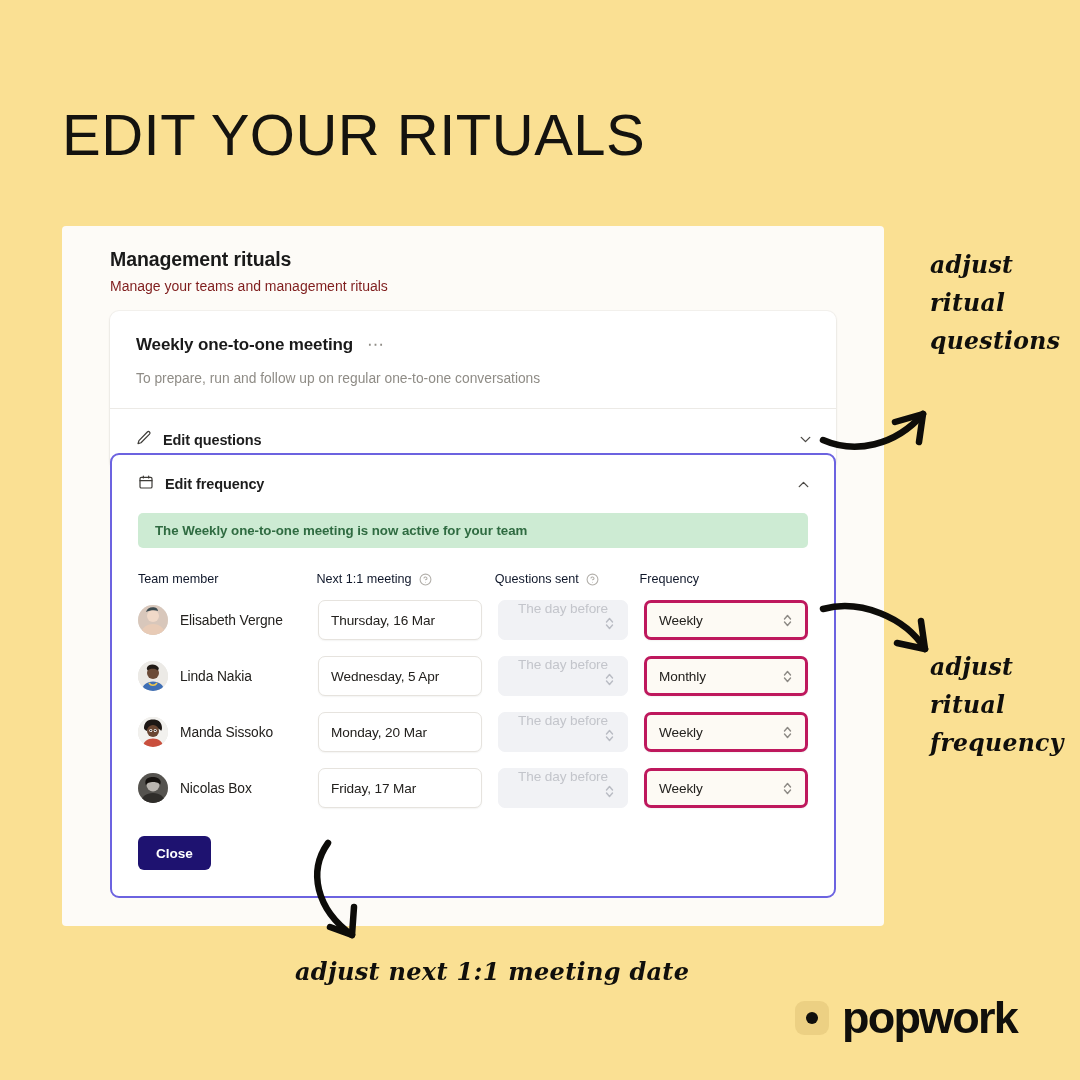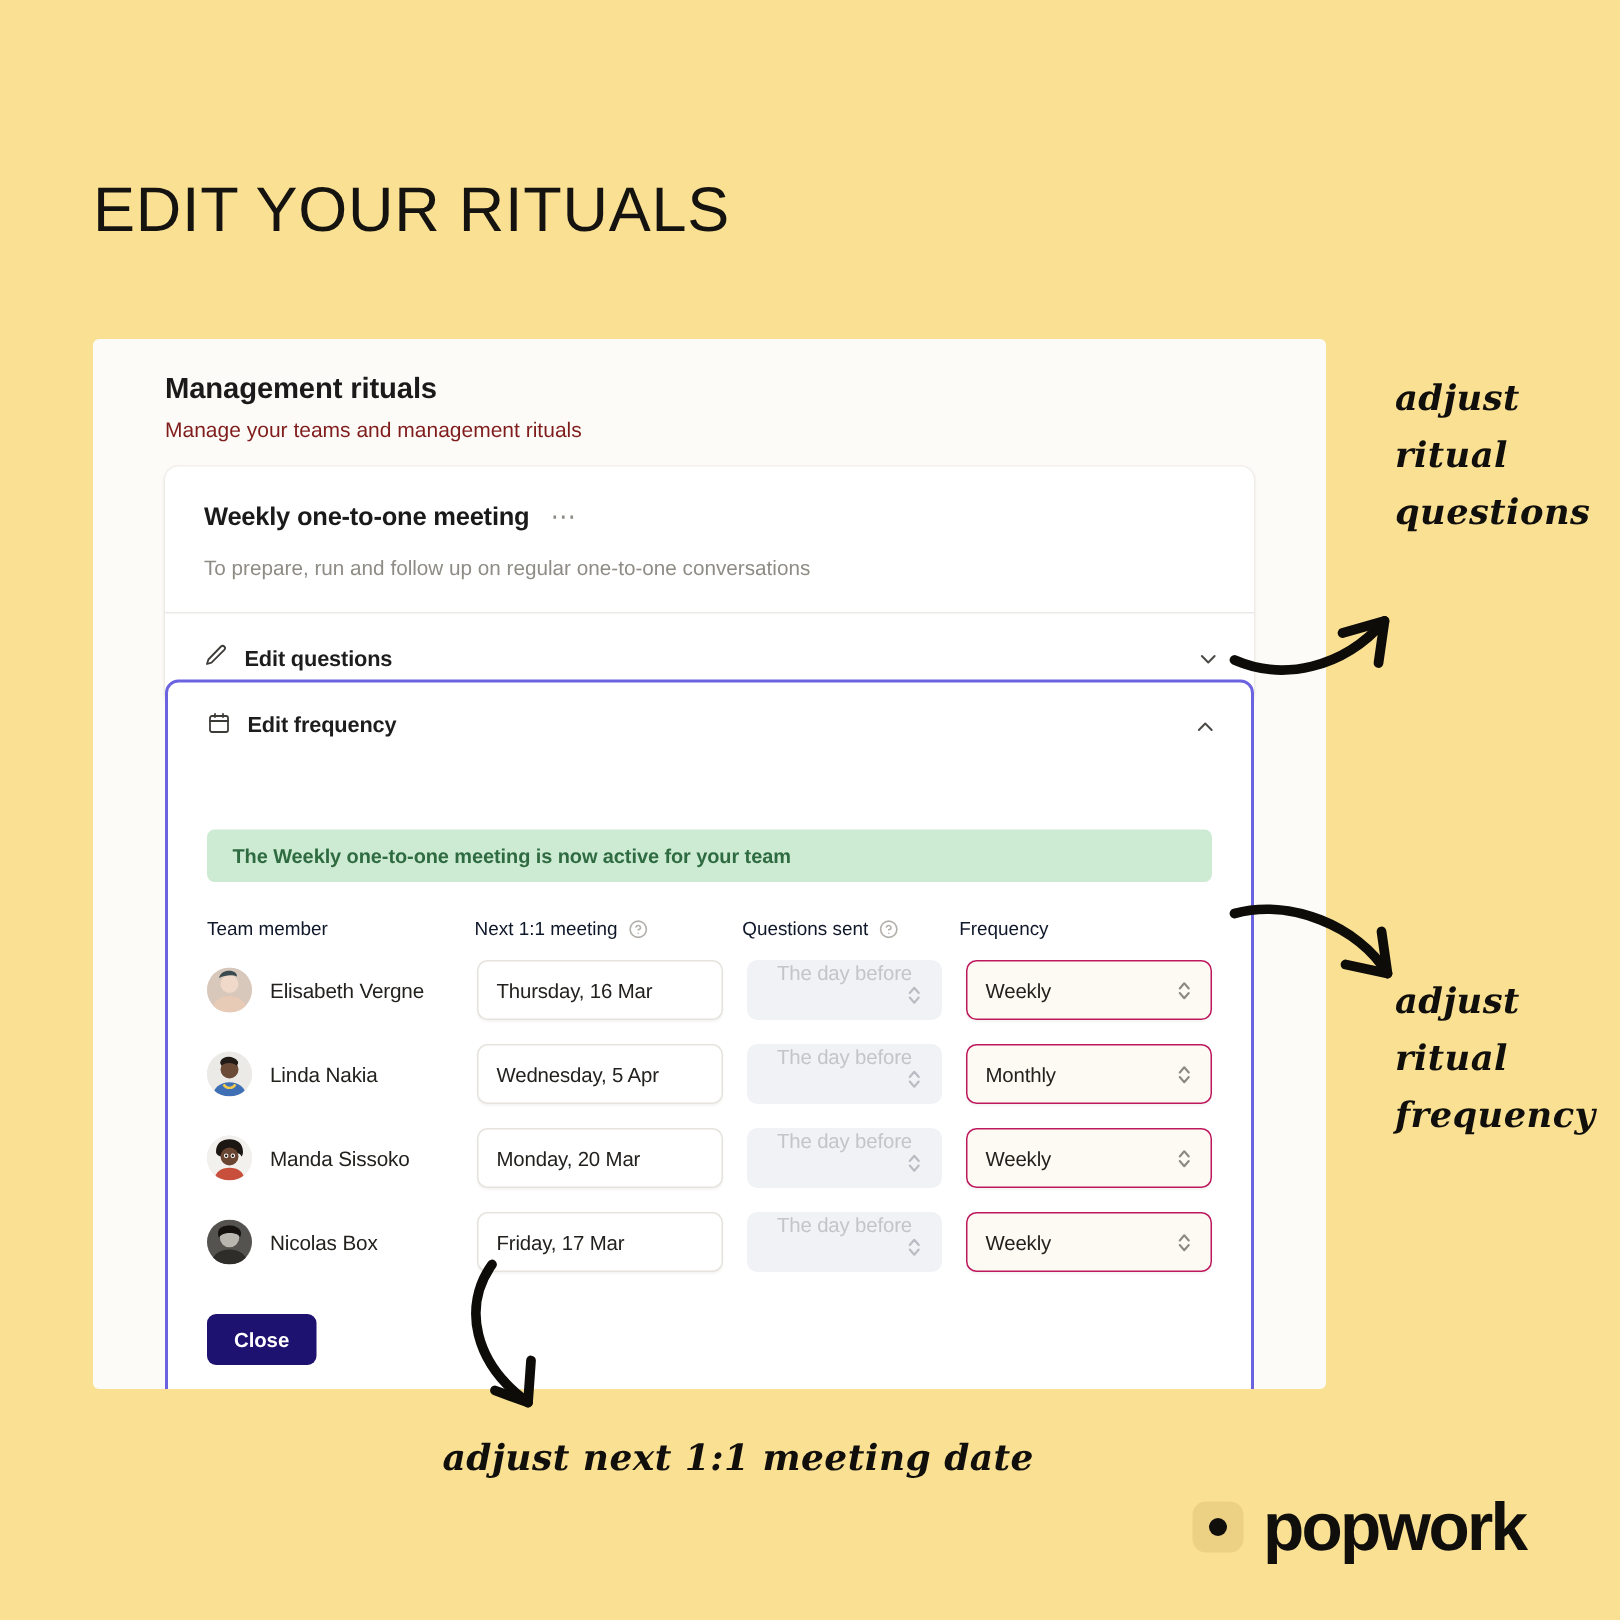--- a/index.html
+++ b/index.html
@@ -9,22 +9,22 @@
     width: 1080px; height: 1080px;
     background: #fae093;
     font-family: "Liberation Sans", sans-serif;
     overflow: hidden;
     position: relative;
   }
 
   
   .page-title {
     position: absolute;
-    left: 62px; top: 119px;
-    font-size: 42px;
+    left: 62px; top: 106px;
+    font-size: 58px;
     font-weight: 300;
     letter-spacing: 0.5px;
     color: #14130f;
     line-height: 1;
     white-space: nowrap;
   }
 
   
   .app-panel {
     position: absolute;
@@ -88,21 +88,21 @@
     position: absolute;
     left: 48px; top: 227px;
     width: 726px;
     box-sizing: border-box;
     background: #fff;
     border: 2px solid #6c63e0;
     border-radius: 9px;
   }
   .acc-expanded .acc-row { border-top: none; height: 58px; }
 
-  .acc-body { padding: 0 26px 26px 26px; margin-top: 40px; }
+  .acc-body { padding: 0 26px 26px 26px; }
 
   
   .banner {
     background: #cdebd3;
     border-radius: 5px;
     height: 35px;
     display: flex; align-items: center;
     padding-left: 17px;
     font-size: 13.3px;
     font-weight: bold;
@@ -158,21 +158,21 @@
     align-items: center;
   }
   .f-quest {
     width: 130px; margin-left: 16px;
     background: #f1f2f5; border: 1px solid #f1f2f5;
     color: #c3c5cb;
     flex-direction: column;
   }
   .f-freq {
     width: 164px; margin-left: 16px;
-    background: #fdfaf4; border: 1px solid #be185d;
+    background: #fdfaf4; border: 3px solid #be185d;
     color: #23211e;
     box-shadow: 0 1px 1.5px rgba(40,35,25,0.05);
   }
   .stepper { margin-left: auto; display: flex; flex: 0 0 auto; }
 
   .close-btn {
     margin-top: 20px;
     background: #1e1270;
     color: #fff;
     border: none;

